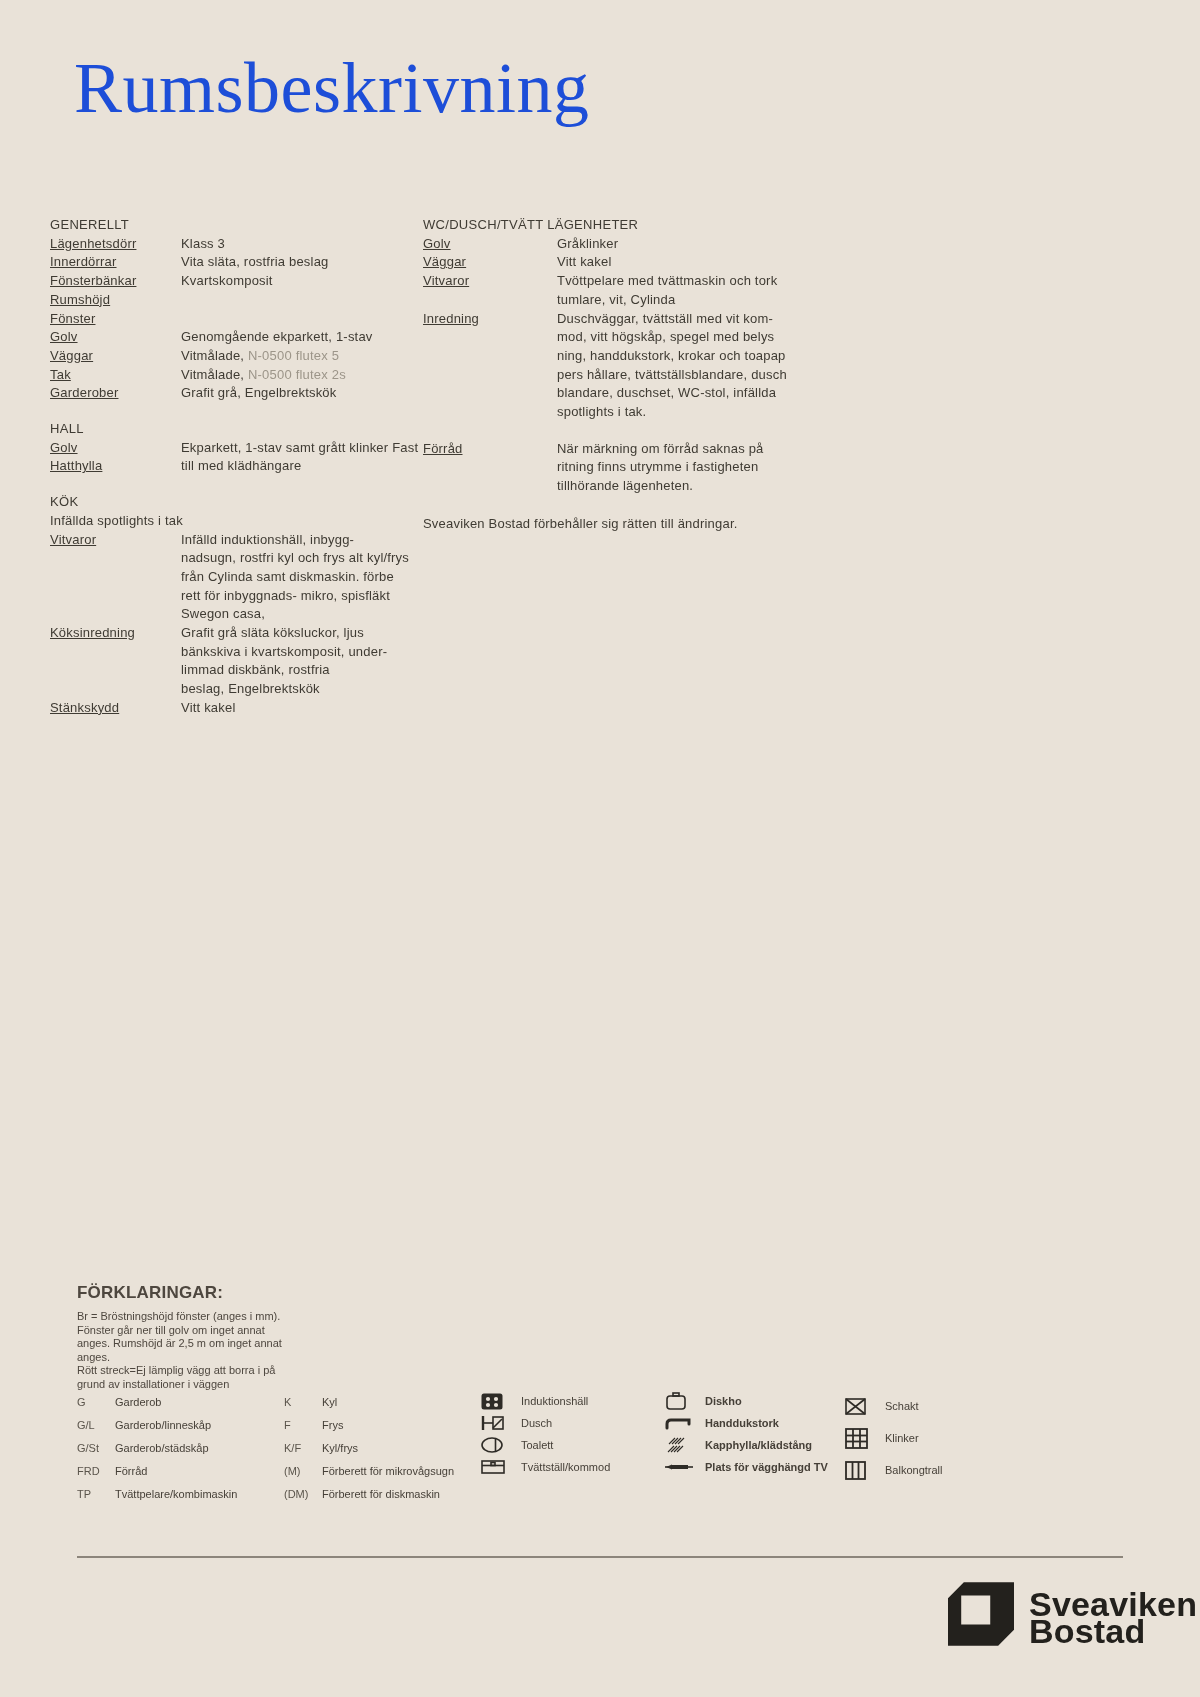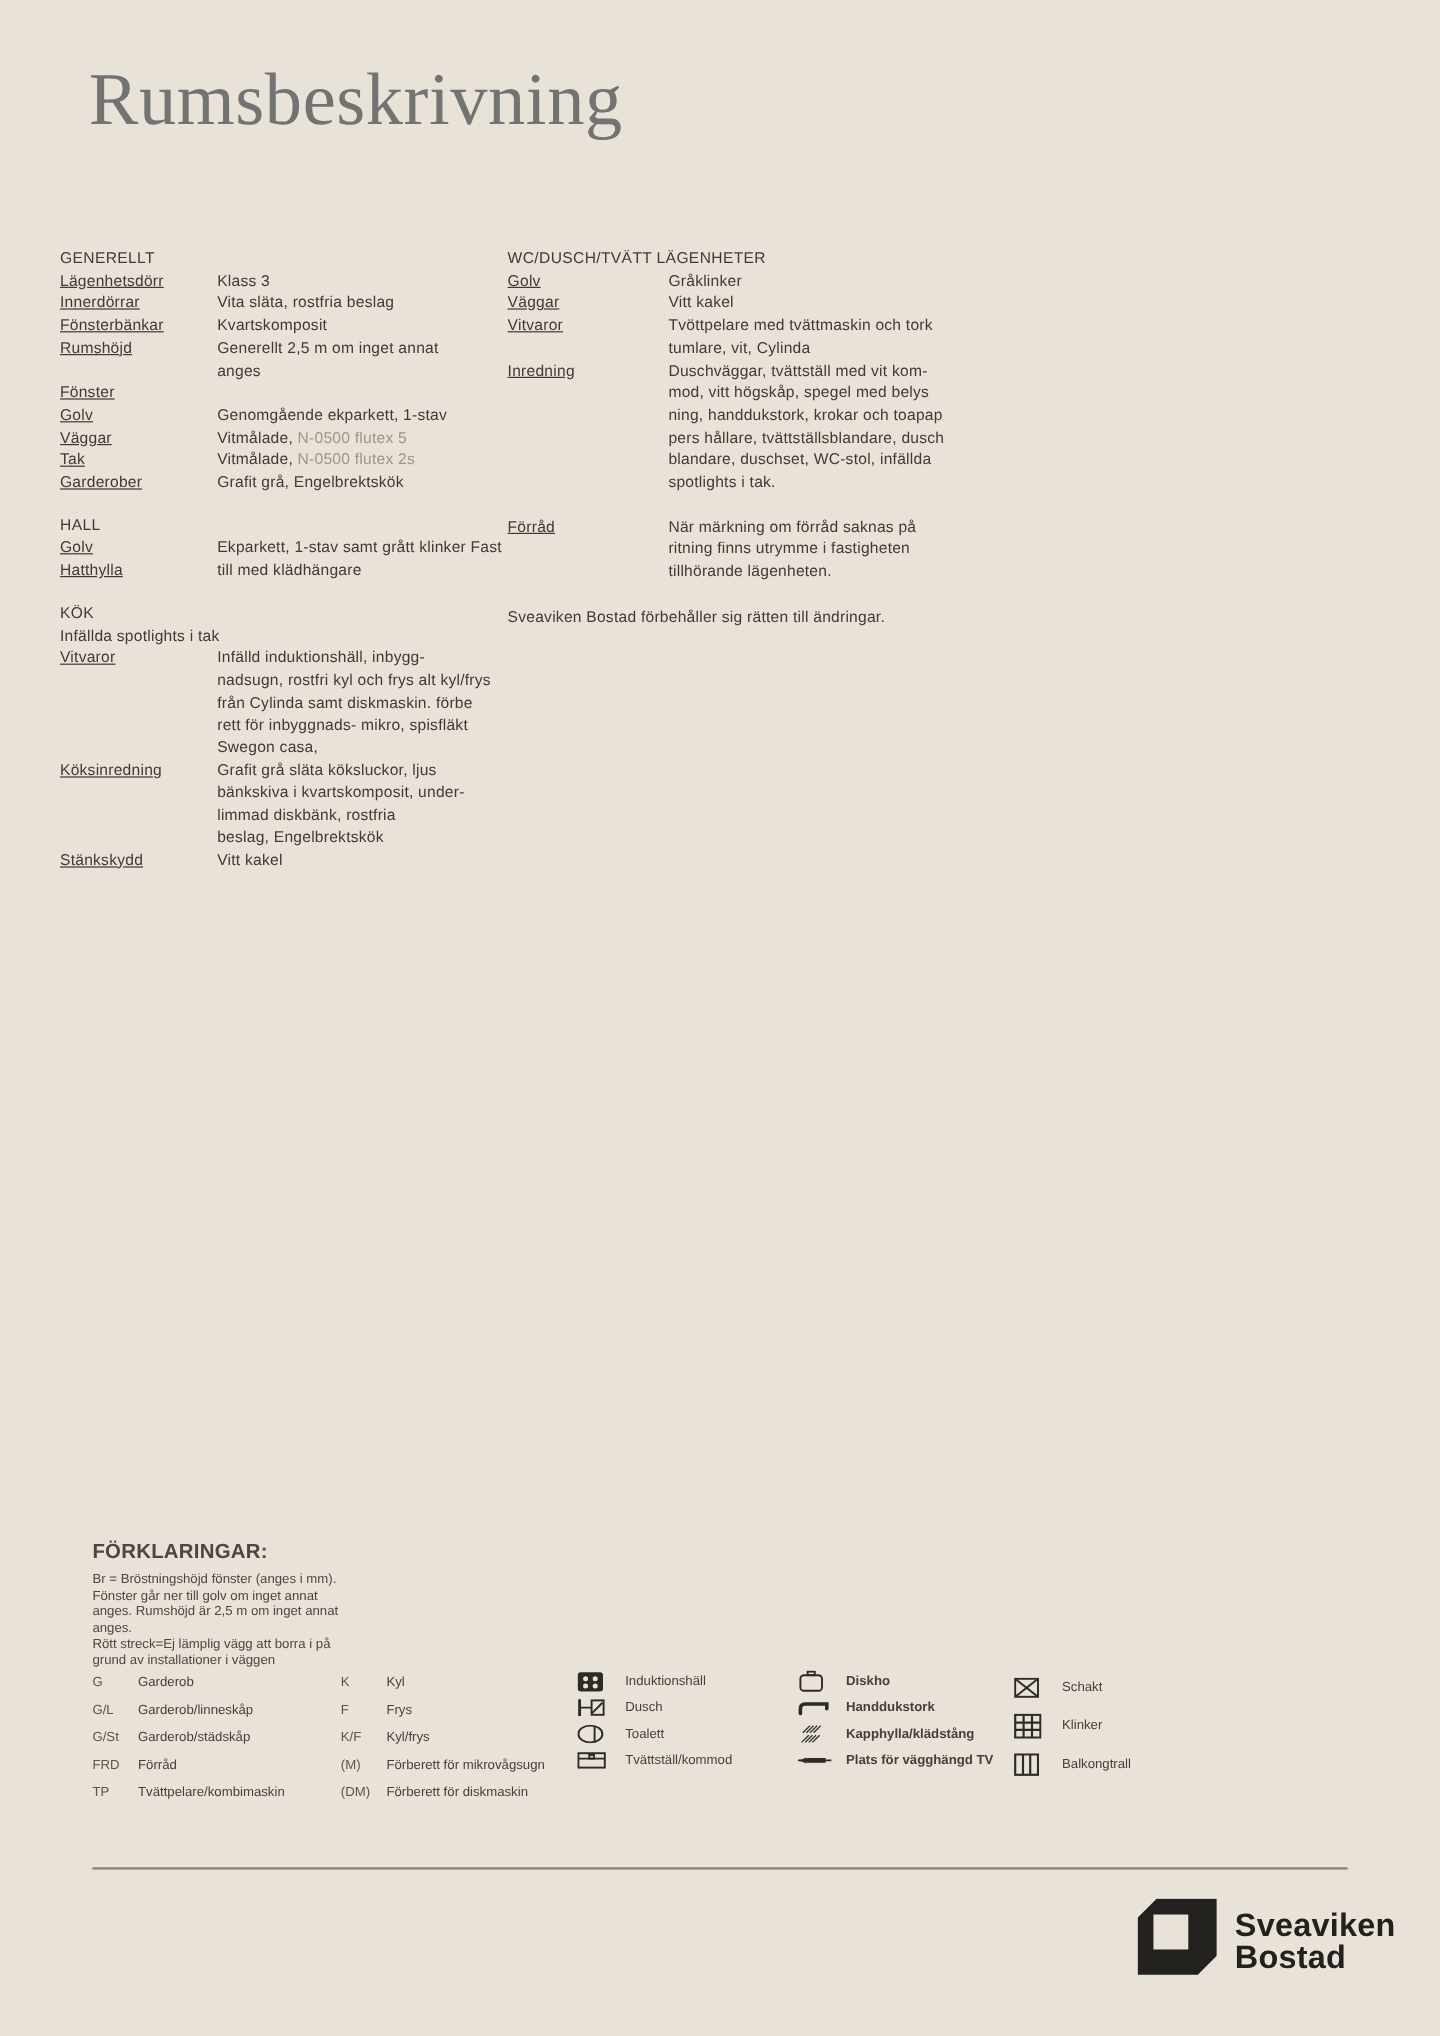--- a/index.html
+++ b/index.html
@@ -9,23 +9,23 @@
     font-family:"Liberation Sans",sans-serif;
     color:#3f3b33;
     position:relative;
     overflow:hidden;
   }
   .page{position:absolute;inset:0;}
   
   .title{
     font-family:"Liberation Serif",serif;
     font-weight:400;
-    font-size:62px;
+    font-size:72px;
     line-height:1;
-    color:#737373;
+    color:#1d4ed8;
     margin:52px 0 0 74px;
     letter-spacing:0.5px;
   }
   
   .spec-columns{
     display:flex;
     margin:92px 0 0 50px;
   }
   .col-left{width:373px;flex:0 0 373px;}
   .col-right{width:460px;flex:0 0 460px;}
@@ -59,21 +59,21 @@
   .abbr{flex:0 0 38px;color:#5a544b;}
   .licon{flex:0 0 28px;display:flex;align-items:center;justify-content:flex-start;margin-right:12px;}
   .licon svg{display:block;}
   .llabel{white-space:nowrap;color:#453f37;}
   
   .footer-rule{position:absolute;left:77px;top:1556px;width:1046px;border-top:2px solid #8c857b;}
   .footer-logo{position:absolute;left:948px;top:1582px;display:flex;}
   .logo-mark{width:66px;height:64px;}
   .logo-text{
     margin-left:15px;margin-top:9px;
-    font-size:27px;line-height:27px;font-weight:700;color:#23211d;letter-spacing:0.2px;
+    font-size:34px;line-height:27px;font-weight:700;color:#23211d;letter-spacing:0.2px;
   }
   svg .ln{stroke:#2e2b26;stroke-width:1.6;fill:none;}
   svg .lnThick{stroke:#2e2b26;stroke-width:2.4;fill:none;}
 </style>
 </head>
 <body>
 
 <div class="page">
 
   <h1 class="title">Rumsbeskrivning</h1>
@@ -91,22 +91,20 @@
         <div class="row">
           <span class="lbl">Innerdörrar</span>
           <span class="val">Vita släta, rostfria beslag</span>
         </div>
         <div class="row">
           <span class="lbl">Fönsterbänkar</span>
           <span class="val">Kvartskomposit</span>
         </div>
         <div class="row">
           <span class="lbl">Rumshöjd</span>
-          <span class="val">Generellt 2,5 m om inget annat
-anges</span>
         </div>
         <div class="row">
           <span class="lbl">Fönster</span>
         </div>
         <div class="row">
           <span class="lbl">Golv</span>
           <span class="val">Genomgående ekparkett, 1-stav</span>
         </div>
         <div class="row">
           <span class="lbl">Väggar</span>

